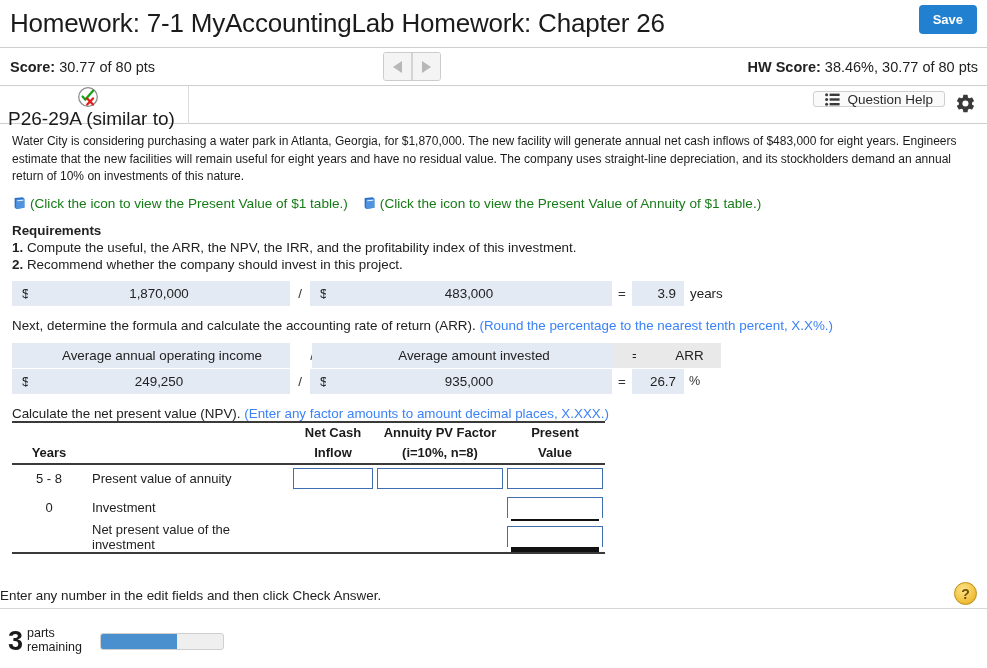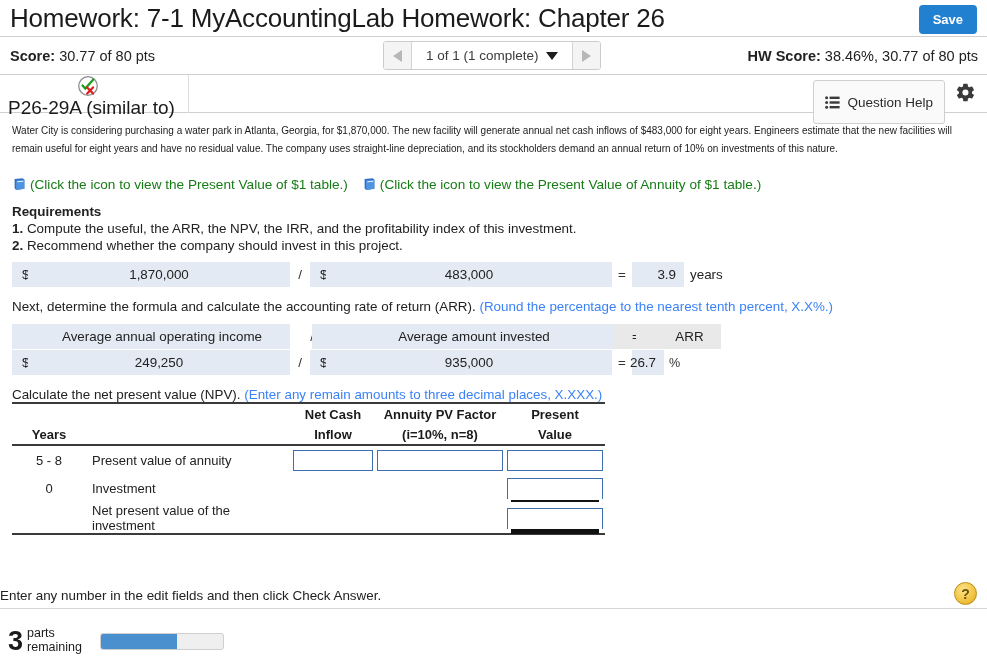--- a/index.html
+++ b/index.html
@@ -9,21 +9,21 @@
     background: #ffffff;
     font-family: "Liberation Sans", sans-serif;
     color: #222222;
     overflow: hidden;
   }
   #app { position: relative; width: 987px; height: 668px; }
 
   
   .titlebar {
     position: relative;
-    height: 37px;
+    height: 48px;
     border-bottom: 1px solid #cfcfcf;
     display: flex; align-items: center;
     padding: 0 8px 0 10px;
   }
   .title-text {
     font-size: 26px;
     font-weight: 400;
     color: #1b1b1b;
     white-space: nowrap;
     letter-spacing: -0.2px;
@@ -112,46 +112,46 @@
     height: 38px;
     padding: 0 13px 0 8px;
     border-right: 1px solid #dcdcdc;
     flex-direction: column;
   }
   .status-icon { width: 22px; height: 22px; position: relative; flex: none; margin-right: 6px; }
   .prob-id { font-size: 19px; color: #1b1b1b; white-space: nowrap; }
   .qhelp-btn {
     position: absolute; right: 42px; top: 5px;
     display: flex; align-items: center;
-    height: 44px;
+    height: 16px;
     padding: 0 11px;
     border: 1px solid #cfcfcf;
     border-radius: 3px;
     background: #fafafa;
     font-size: 13.5px;
     color: #2b2b2b;
     cursor: pointer;
     white-space: nowrap;
   }
   .qhelp-icon { margin-right: 7px; display: inline-flex; }
   .gear-btn {
     position: absolute; right: 9px; top: 6px;
     width: 26px; height: 26px;
     display: flex; align-items: center; justify-content: center;
     cursor: pointer;
   }
 
   
   .content { padding: 9px 12px 0 12px; position: relative; }
   .para {
-    font-size: 10px;
+    font-size: 12px;
     line-height: 17.5px;
     color: #1b1b1b;
     text-align: left;
-    margin: 0 0 20px 0;
+    margin: 0 0 10px 0;
     max-width: 963px;
   }
   .linkrow { margin-top: 4px; display: flex; align-items: center; gap: 0; font-size: 13.6px; }
   .booklink { display: inline-flex; align-items: center; color: #1a7a1a; cursor: pointer; margin-right: 14px; }
   .book-icon { margin-right: 3px; display: inline-flex; }
   .booklink .lbl { color: #177c17; }
 
   .req-title { font-size: 13.4px; font-weight: bold; margin-top: 12px; }
   .req-line { font-size: 13.4px; margin-top: 2px; }
   .req-line b { font-weight: bold; }
@@ -272,24 +272,20 @@
   <div class="scorebar">
     <div class="score-left">
       <b>Score:</b>
       <span>30.77 of 80 pts</span>
     </div>
 
     <div class="navgroup">
       <div class="nav-arrow left">
         <span class="tri l"></span>
       </div>
-      <div class="nav-label">
-        <span>1 of 1 (1 complete)</span>
-        <span class="caret-down"></span>
-      </div>
       <div class="nav-arrow right">
         <span class="tri r"></span>
       </div>
     </div>
 
     <div class="score-right">
       <b>HW Score:</b>
       <span>38.46%, 30.77 of 80 pts</span>
     </div>
   </div>
@@ -404,30 +400,30 @@
           <span class="val">249,250</span>
         </div>
         <div class="op">/</div>
         <div class="cell blue money" style="width:16px;">$</div>
         <div class="cell blue" style="width:286px;">
           <span class="val">935,000</span>
         </div>
         <div class="op">
           <span>=</span>
         </div>
-        <div class="cell blue" style="width:32px; justify-content:flex-end; padding-right:8px;">
+        <div class="cell blue" style="width:52px; justify-content:flex-end; padding-right:8px;">
           <span>26.7</span>
         </div>
         <div class="cell white arr-pct">%</div>
       </div>
     </div>
 
     <div class="npv-intro">
       <span>Calculate the net present value (NPV).</span>
-      <span class="hint">(Enter any remain amounts to three decimal places, X.XXX.)</span>
+      <span class="hint">(Enter any factor amounts to amount decimal places, X.XXX.)</span>
     </div>
 
     <table class="npv-table">
       <tbody>
           <tr class="npv-head-top">
         <td class="c-years rule-top"></td>
         <td class="c-desc rule-top"></td>
         <td class="c-inflow hdr rule-top">Net Cash</td>
         <td class="c-factor hdr rule-top">Annuity PV Factor</td>
         <td class="c-pv hdr rule-top">Present</td>

